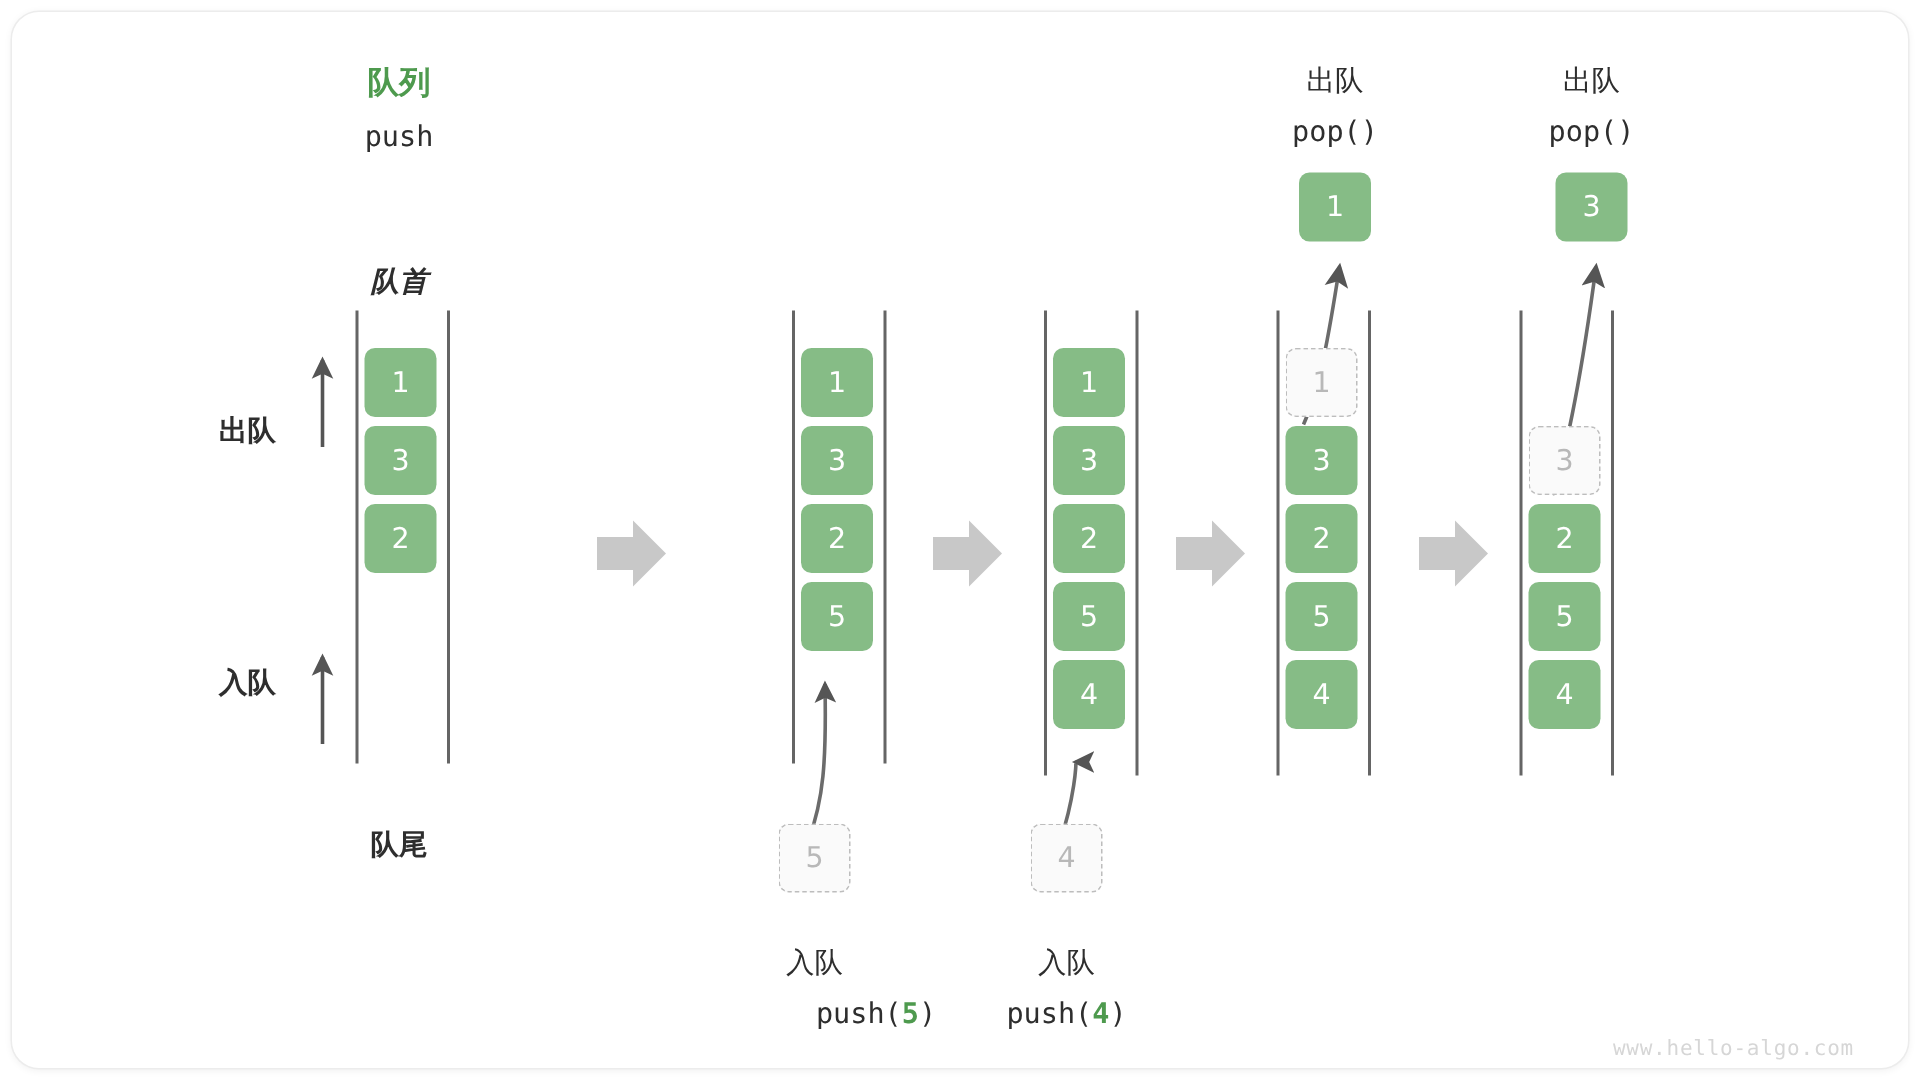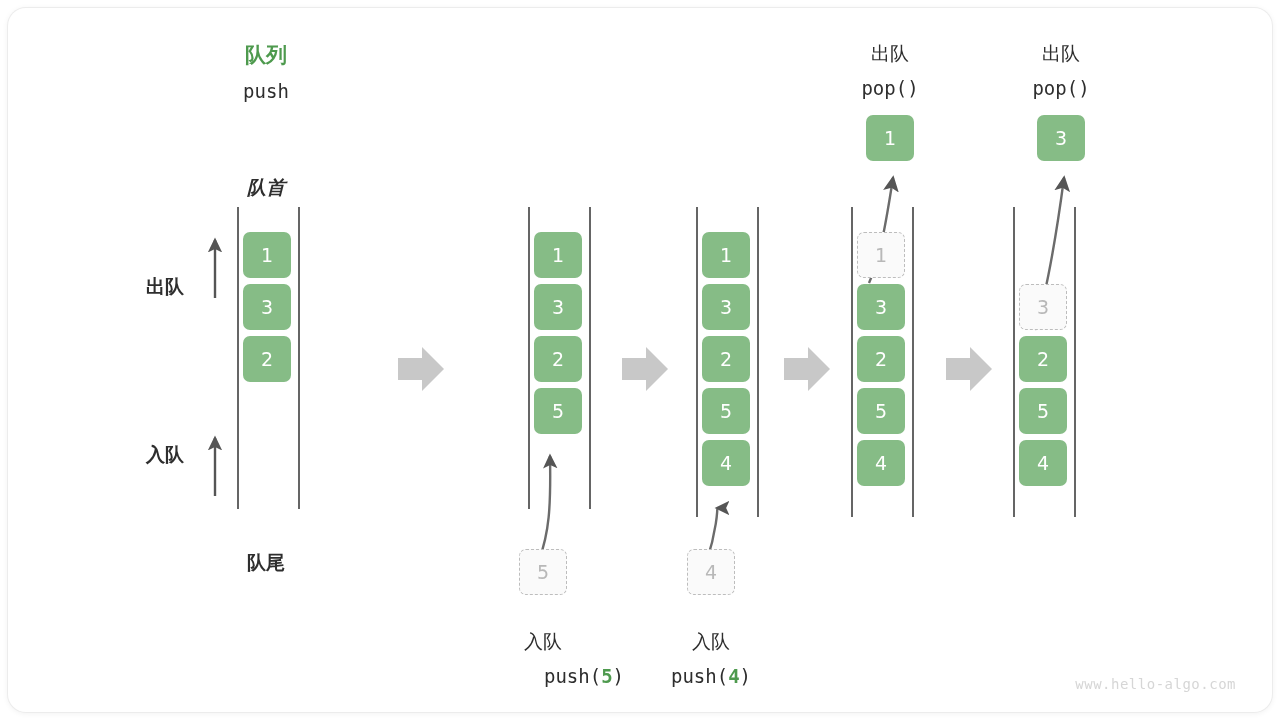--- a/index.html
+++ b/index.html
@@ -72,21 +72,21 @@
     font-size: 21px;
     font-family: "DejaVu Sans", sans-serif;
     white-space: nowrap;
   }
   .center { transform: translateX(-50%); }
   .num-green { color: #4e9a4e; font-weight: bold; }
 
   .watermark {
     position: absolute;
     right: 36px;
-    bottom: 20px;
+    bottom: 5px;
     color: #d6d6d6;
     font-size: 14px;
     font-family: "DejaVu Sans Mono", "Liberation Mono", monospace;
     letter-spacing: .5px;
     margin-left: 40px;
   }
   svg.overlay {
     position: absolute;
     left: 0; top: 0;
     width: 1264px;

